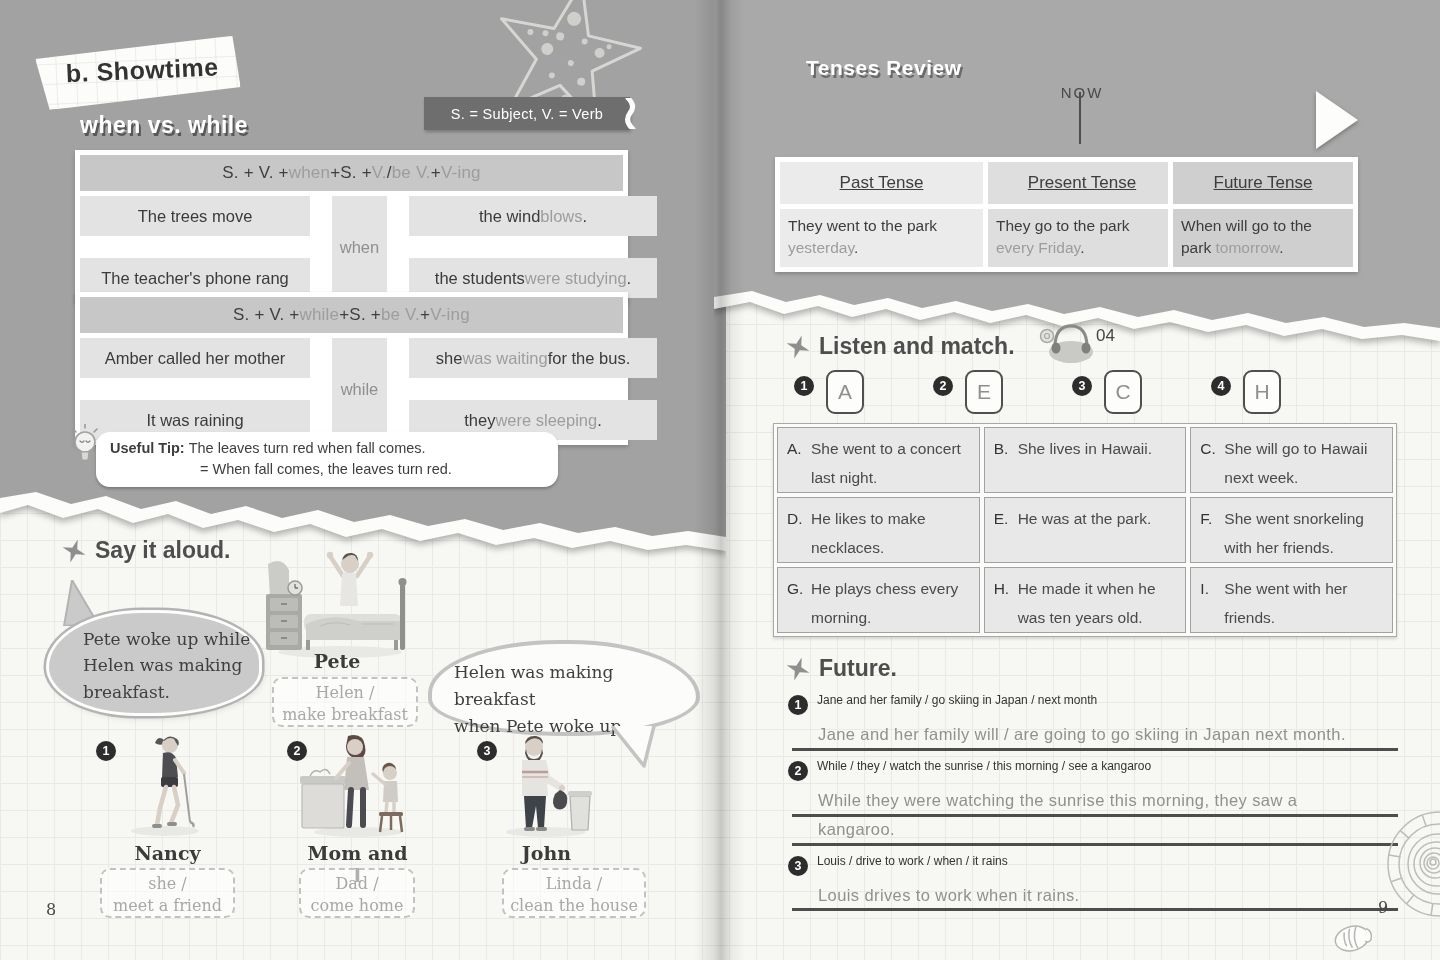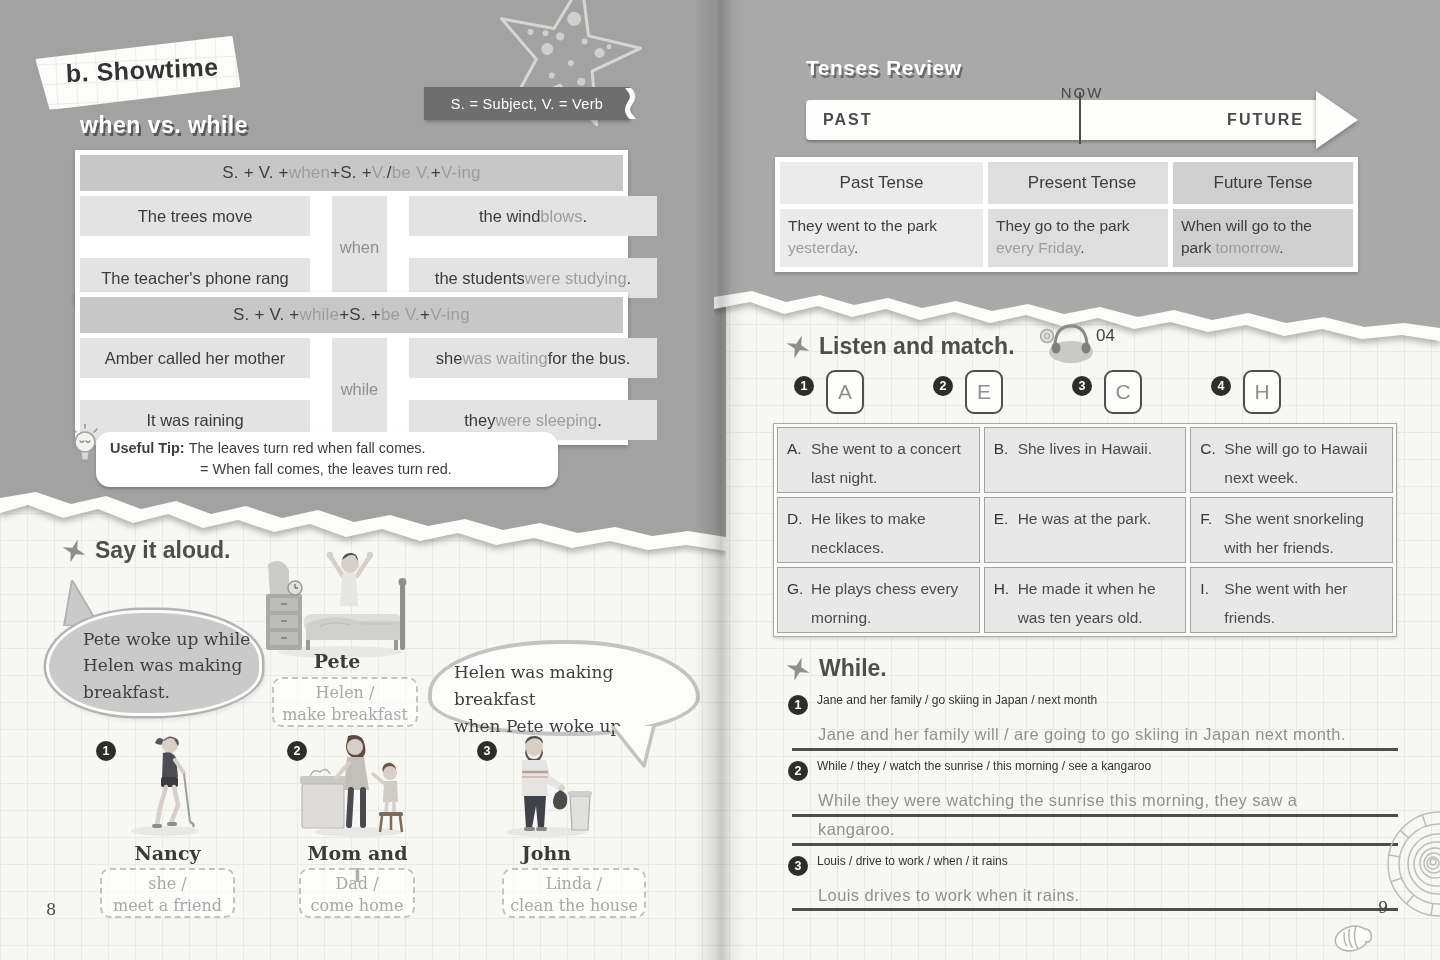--- a/index.html
+++ b/index.html
@@ -26,21 +26,21 @@
   
   .banner { left:36px; top:40px; width:204px; height:66px; transform:rotate(-2.5deg);
     background:
       linear-gradient(rgba(205,205,200,.35) 1px, transparent 1px),
       linear-gradient(90deg, rgba(205,205,200,.35) 1px, transparent 1px),
       #fcfcfa;
     background-size:20px 20px,20px 20px,auto;
     clip-path:polygon(0% 22%, 97% 0%, 100% 78%, 6% 100%);
     box-shadow:2px 3px 5px rgba(0,0,0,.3); }
   .banner span { display:block; padding:16px 0 0 30px; font-size:25px; font-weight:bold; color:#333; letter-spacing:.5px; }
-  .legend { left:424px; top:87px; width:206px; height:33px; background:#6e6e6e; color:#fff;
+  .legend { left:424px; top:97px; width:206px; height:33px; background:#6e6e6e; color:#fff;
     display:flex; align-items:center; justify-content:center; font-size:14.5px; letter-spacing:.3px;
     box-shadow:1px 2px 3px rgba(0,0,0,.25); }
   .legend svg { position:absolute; right:-8px; top:1px; }
   .subtitle { left:70px; top:112px; font-size:23px; font-weight:bold; color:#fff;
     text-shadow:2px 2.5px 0 rgba(75,75,75,.85); letter-spacing:.5px;margin-left:10px; }
   .pg-title { left:806px; top:56px; font-size:21px; font-weight:bold; color:#fff;
     text-shadow:2px 2.5px 0 rgba(90,90,90,.8); letter-spacing:.5px; }
 
   
   .gpanel { width:553px; background:#fff; padding:5px; box-shadow:0 2px 4px rgba(0,0,0,.22); }
@@ -81,21 +81,21 @@
   .now-lbl { left:1056px; top:84px; width:52px; text-align:center; font-size:15px; color:#4a4a4a; letter-spacing:2px; }
   .now-tick { left:1079px; top:92px; width:2px; height:52px; background:#4e4e4e; }
   .arrow-body { left:806px; top:100px; width:512px; height:40px; background:#fdfdfc; border-radius:4px;
     box-shadow:0 2px 3px rgba(0,0,0,.3); display:flex; align-items:center; justify-content:space-between;
     padding:0 14px 0 17px; font-size:16px; font-weight:bold; color:#4a4a4a; letter-spacing:2px; }
   .arrow-head { left:1316px; top:86px; filter:drop-shadow(0 2px 2px rgba(0,0,0,.3)); }
 
   
   .tpanel { left:775px; top:157px; width:583px; background:#fff; padding:5px; box-shadow:0 2px 4px rgba(0,0,0,.22); }
   .tgrid { display:grid; grid-template-columns:203px 180px 180px; gap:5px; }
-  .thead { height:42px; display:flex; align-items:center; justify-content:center; font-size:17px; color:#3d3d3d; }
+  .thead { height:42px; display:flex; align-items:center; justify-content:center; font-size:17px; color:#3d3d3d;text-decoration:underline; }
   .tcell { height:58px; padding:6px 8px; font-size:15.5px; color:#3d3d3d; line-height:1.4; }
   .col0 { background:#ebebeb; } .col1 { background:#dedede;padding-left:8px; } .col2 { background:#cfcfcf; }
 
   
   .slotbox { width:38px; height:44px; background:#fdfdfc; border:2.5px solid #4f4f4f; border-radius:9px;
     display:flex; align-items:center; justify-content:center; font-size:21px; color:#8f8f8f; }
   .mgrid-wrap { left:773px; top:423px; width:624px; border:1.5px solid #a9a9a9; background:#fbfbf9; padding:3px;
     box-shadow:0 2px 3px rgba(0,0,0,.15); }
   .mgrid { display:grid; grid-template-columns:repeat(3,1fr); grid-auto-rows:66px; gap:4px; }
   .mcell { border:1.5px solid #a2a2a2; background:#e8e8e8; padding:7px 9px; font-size:15.5px; color:#4a4a4a;
@@ -345,24 +345,20 @@
   <div class="abs dashbox" style="left:502px;top:868px;width:144px;height:50px">
     <div>Linda /</div>
     <div>clean the house</div>
   </div>
 
   <div class="abs pagenum" style="left:46px;top:900px">8</div>
 
   <div class="abs pg-title">Tenses Review</div>
 
   <div class="abs now-lbl">NOW</div>
-  <div class="abs arrow-body">
-    <span>PAST</span>
-    <span>FUTURE</span>
-  </div>
   <svg class="abs arrow-head" width="44" height="68" viewBox="0 0 44 68">
     <polygon points="0,5 42,34 0,63" fill="#fdfdfc"></polygon>
   </svg>
   <div class="abs now-tick"></div>
 
   <div class="abs tpanel">
     <div class="tgrid" style="margin-bottom:5px">
       <div class="thead col0">Past Tense</div>
       <div class="thead col1">Present Tense</div>
       <div class="thead col2">Future Tense</div>
@@ -455,21 +451,21 @@
         <span></span>
           <span>friends.</span>
       </div>
     </div>
   </div>
 
   <div class="abs act-head" style="left:786px;top:655px">
     <svg width="24" height="24" viewBox="0 0 24 24">
       <path d="M12,0 L14.6,9.4 L24,12 L14.6,14.6 L12,24 L9.4,14.6 L0,12 L9.4,9.4 Z" fill="#8f8f8f" transform="rotate(18 12 12)"></path>
     </svg>
-    <span>While.</span>
+    <span>Future.</span>
   </div>
 
   <div class="abs ndot" style="left:788px;top:695px">1</div>
   <div class="abs wprompt" style="left:817px;top:693px">Jane and her family / go skiing in Japan / next month</div>
   <div class="abs wans" style="left:818px;top:725px">Jane and her family will / are going to go skiing in Japan next month.</div>
   <div class="abs wline" style="left:792px;top:748px"></div>
 
   <div class="abs ndot" style="left:788px;top:761px">2</div>
   <div class="abs wprompt" style="left:817px;top:759px">While / they / watch the sunrise / this morning / see a kangaroo</div>
   <div class="abs wans" style="left:818px;top:791px">While they were watching the sunrise this morning, they saw a</div>

